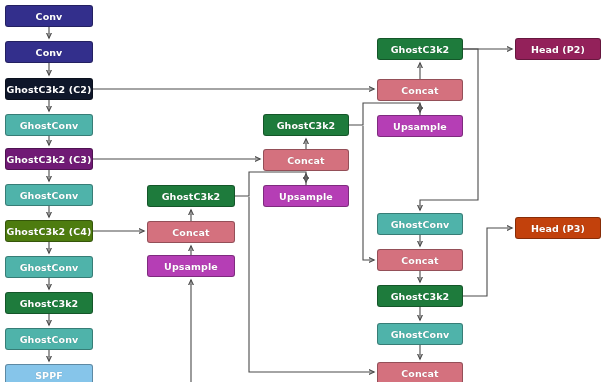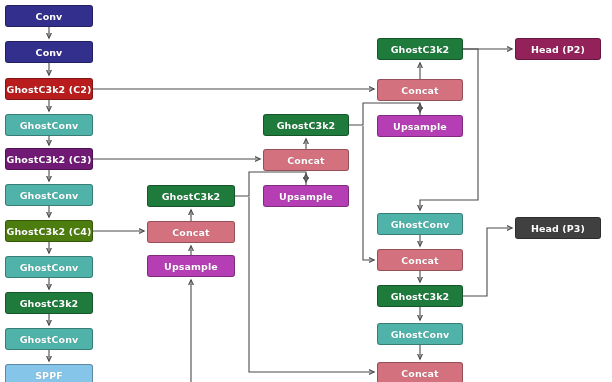--- a/index.html
+++ b/index.html
@@ -65,21 +65,21 @@
         <path d="M 191 382 L 191 280" stroke="#4a4a4a" marker-end="url(#ah)"></path>
       </g>
   </svg>
   <div id="node-layer">
       <div class="node" style="left: 5px; top: 5px; width: 88px; height: 22px; background: rgb(51, 47, 140); border: 1px solid rgba(0, 0, 0, 0.3);">
         <span>Conv</span>
       </div>
       <div class="node" style="left: 5px; top: 41px; width: 88px; height: 22px; background: rgb(51, 47, 140); border: 1px solid rgba(0, 0, 0, 0.3);">
         <span>Conv</span>
       </div>
-      <div class="node" style="left: 5px; top: 78px; width: 88px; height: 22px; background: #b91c1c; border: 1px solid rgba(0, 0, 0, 0.3);">
+      <div class="node" style="left: 5px; top: 78px; width: 88px; height: 22px; background: #0f172a; border: 1px solid rgba(0, 0, 0, 0.3);">
         <span>GhostC3k2 (C2)</span>
       </div>
       <div class="node" style="left: 5px; top: 114px; width: 88px; height: 22px; background: rgb(79, 179, 170); border: 1px solid rgba(0, 0, 0, 0.3);">
         <span>GhostConv</span>
       </div>
       <div class="node" style="left: 5px; top: 148px; width: 88px; height: 22px; background: #701a75; border: 1px solid rgba(0, 0, 0, 0.3);">
         <span>GhostC3k2 (C3)</span>
       </div>
       <div class="node" style="left: 5px; top: 184px; width: 88px; height: 22px; background: rgb(79, 179, 170); border: 1px solid rgba(0, 0, 0, 0.3);">
         <span>GhostConv</span>
@@ -137,17 +137,17 @@
       </div>
       <div class="node" style="left: 377px; top: 323px; width: 86px; height: 22px; background: rgb(79, 179, 170); border: 1px solid rgba(0, 0, 0, 0.3);">
         <span>GhostConv</span>
       </div>
       <div class="node" style="left: 377px; top: 362px; width: 86px; height: 22px; background: rgb(212, 113, 126); border: 1px solid rgba(0, 0, 0, 0.3);">
         <span>Concat</span>
       </div>
       <div class="node" style="left: 515px; top: 38px; width: 86px; height: 22px; background: rgb(147, 33, 90); border: 1px solid rgba(0, 0, 0, 0.3);">
         <span>Head (P2)</span>
       </div>
-      <div class="node" style="left: 515px; top: 217px; width: 86px; height: 22px; background: #404040; border: 1px solid rgba(0, 0, 0, 0.3);">
+      <div class="node" style="left: 515px; top: 217px; width: 86px; height: 22px; background: #c2410c; border: 1px solid rgba(0, 0, 0, 0.3);">
         <span>Head (P3)</span>
       </div>
     </div>
 </div>
 
 </body></html>

